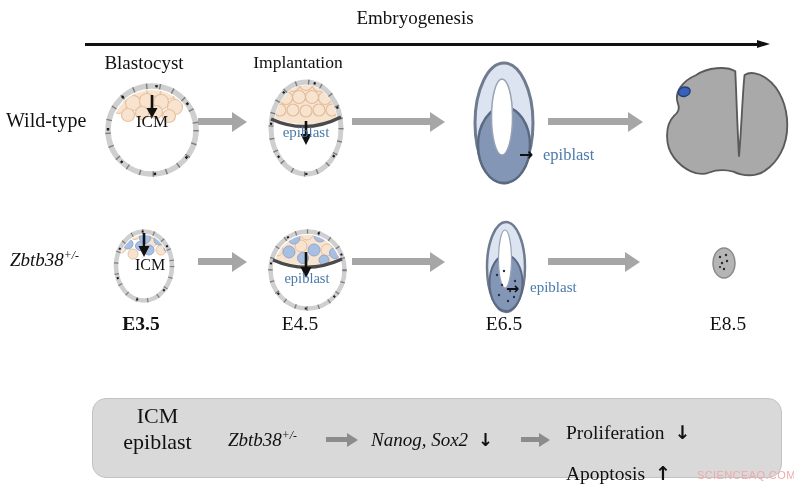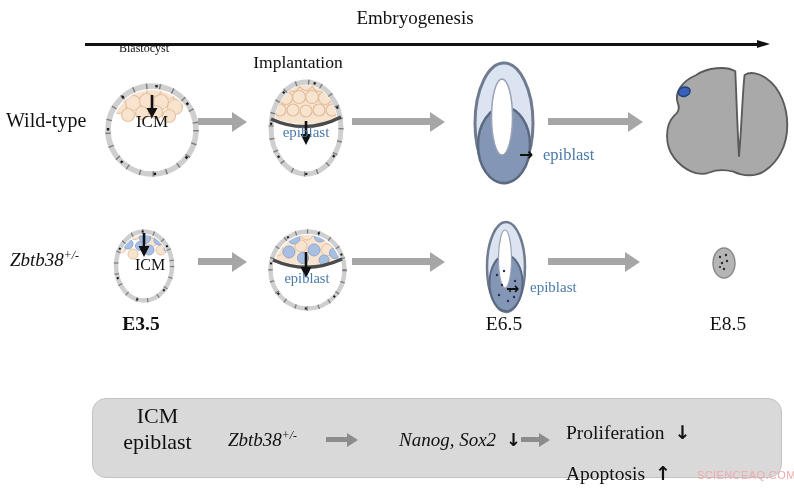--- a/index.html
+++ b/index.html
@@ -28,21 +28,21 @@
        border:1px solid #c2c2c2;border-radius:14px;box-sizing:border-box;}
 </style>
 </head>
 <body>
 
 <div id="fig">
 
   <div class="abs ctr" style="left:310px;top:7px;width:210px;font-size:19px;">Embryogenesis</div>
   <div class="barrow" style="left:85px;top:43px;width:672px;"></div>
 
-  <div class="abs ctr" style="left:79px;top:41px;width:130px;font-size:12px;">Blastocyst</div>
+  <div class="abs ctr" style="left:79px;top:52px;width:130px;font-size:19px;">Blastocyst</div>
   <div class="abs ctr" style="left:233px;top:52px;width:130px;font-size:17.5px;">Implantation</div>
 
   <div class="abs" style="left:6px;top:109px;font-size:20px;text-align:center;">Wild-type</div>
   <div class="abs it" style="left:10px;top:249px;font-size:19px;">
     <span>Zbtb38</span><sup>+/-</sup>
   </div>
 
   <svg class="abs" style="left:104px;top:82px;" width="96" height="96" viewBox="0 0 96 96">
     <circle cx="48" cy="48" r="44" fill="#fff" stroke="#cfcfcf" stroke-width="5.5"></circle>
     <circle cx="48" cy="48" r="44" fill="none" stroke="#7d7d7d" stroke-width="5.5" stroke-dasharray="1.4,12"></circle>
@@ -230,37 +230,38 @@
       <circle cx="9" cy="11" r="1.2"></circle>
         <circle cx="15" cy="9" r="1.2"></circle>
         <circle cx="11" cy="17" r="1.2"></circle>
       <circle cx="16" cy="15" r="1.2"></circle>
         <circle cx="13" cy="23" r="1.2"></circle>
         <circle cx="9" cy="21" r="1.1"></circle>
     </g>
   </svg>
 
   <div class="abs ctr" style="left:91px;top:313px;width:100px;font-size:19.5px;font-weight:bold;">E3.5</div>
+  <div class="abs ctr" style="left:250px;top:313px;width:100px;font-size:19.5px;">E4.5</div>
   <div class="abs ctr" style="left:454px;top:313px;width:100px;font-size:19.5px;">E6.5</div>
   <div class="abs ctr" style="left:678px;top:313px;width:100px;font-size:19.5px;">E8.5</div>
 
   <div class="box"></div>
 
   <div class="abs ctr" style="left:100px;top:403px;width:115px;font-size:22px;line-height:26px;">
     <div>ICM</div>
     <div>epiblast</div>
   </div>
 
   <div class="abs it" style="left:228px;top:429px;font-size:19px;">
     <span>Zbtb38</span><sup>+/-</sup>
   </div>
 
   <div class="sarrow" style="left:326px;top:437px;width:21px;"></div>
 
-  <div class="abs" style="left:371px;top:429px;font-size:19px;margin-left:28px;">
+  <div class="abs" style="left:371px;top:429px;font-size:19px;">
     <span class="it">Nanog, Sox2</span>
     <span class="boldarrow" style="margin-left:5px;font-size:18px;">↓</span>
   </div>
 
   <div class="sarrow" style="left:521px;top:437px;width:18px;"></div>
 
   <div class="abs" style="left:566px;top:412px;font-size:19.5px;line-height:40px;">
     <div>
       <span>Proliferation</span><span class="boldarrow" style="margin-left:10px;font-size:19px;">↓</span>
     </div>

